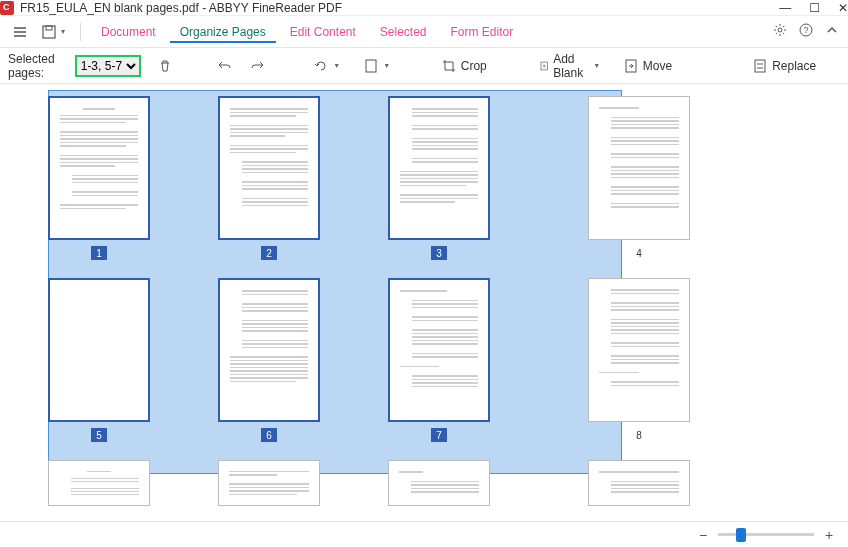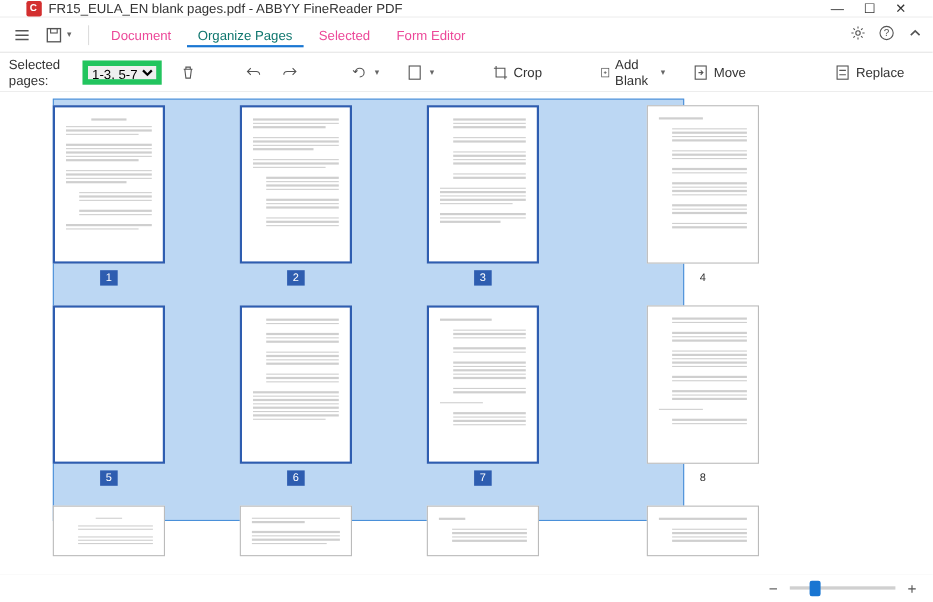--- a/index.html
+++ b/index.html
@@ -1,38 +1,38 @@
 <!DOCTYPE html>
 <html><head>
 <meta charset="utf-8">
 <style>
   * { box-sizing: border-box; margin: 0; padding: 0; }
   body { font-family: 'Segoe UI', Tahoma, sans-serif; font-size: 12px; color: #333; background: #fff; width: 848px; height: 547px; overflow: hidden; display: flex; flex-direction: column; }
   
-  .titlebar { display: flex; align-items: center; height: 16px; padding: 0 24px; border-bottom: 1px solid #eee; }
+  .titlebar { display: flex; align-items: center; height: 16px; padding: 0 0; border-bottom: 1px solid #eee; }
   .titlebar .app-icon { width: 14px; height: 14px; background: #d32f2f; border-radius: 2px; margin-right: 6px; flex-shrink: 0; position: relative; }
   .titlebar .app-icon::after { content: "C"; color: #fff; font-size: 9px; font-weight: bold; position: absolute; left: 3px; top: 1px; }
   .titlebar .title { font-size: 12px; flex: 1; }
   .titlebar .win-controls { display: flex; gap: 18px; }
   .titlebar .win-controls span { font-size: 12px; cursor: pointer; }
   
   .menubar { display: flex; align-items: center; height: 32px; padding: 0 8px; border-bottom: 1px solid #e5e5e5; gap: 4px; }
   .hamburger, .save-drop { display: flex; align-items: center; justify-content: center; width: 24px; height: 24px; cursor: pointer; }
   .hamburger svg, .save-drop svg { stroke: #555; }
   .save-drop { width: 34px; gap: 2px; }
   .divider-v { width: 1px; height: 18px; background: #ddd; margin: 0 6px; }
   .menu-item { padding: 4px 10px; font-size: 12px; cursor: pointer; color: #ec4899; }
   .menu-item.active { color: #0f766e; border-bottom: 2px solid #1976d2; padding-bottom: 2px; }
   .spacer { flex: 1; }
   .right-icons { display: flex; gap: 10px; align-items: center; }
   .right-icons span { cursor: pointer; color: #555; }
   
   .toolbar { display: flex; align-items: center; height: 36px; padding: 0 8px; border-bottom: 1px solid #e5e5e5; gap: 16px; font-size: 12px; }
   .toolbar .label { margin-right: 4px; }
-  .toolbar select { height: 22px; width: 90px; font-size: 12px; border: 5px solid #22c55e; }
+  .toolbar select { height: 22px; width: 90px; font-size: 12px; border: 2px solid #22c55e; }
   .tool-icn { width: 20px; height: 20px; display: flex; align-items: center; justify-content: center; cursor: pointer; }
   .tool-item { display: flex; align-items: center; gap: 4px; padding: 2px 4px; cursor: pointer; }
   .tool-item span.txt { font-size: 12px; }
   .drop-arrow { font-size: 8px; color: #666; margin-left: 2px; }
   
   .workspace { flex: 1; background: #fff; overflow: auto; position: relative; }
   .selection-box { position: absolute; left: 48px; top: 6px; width: 574px; height: 384px; background: #bcd7f3; border: 1px solid #4a90d9; }
   .pages-grid { position: relative; padding: 12px 48px 20px 48px; }
   .row { display: flex; gap: 68px; margin-bottom: 18px; }
   .page-wrap { display: flex; flex-direction: column; align-items: center; gap: 6px; position: relative; z-index: 2; }
@@ -84,20 +84,21 @@
   <div class="save-drop">
     <svg viewBox="0 0 16 16">
         <rect x="2" y="2" width="12" height="12" fill="none" stroke="#555" stroke-width="1.2"></rect>
         <rect x="5" y="2" width="6" height="4" fill="none" stroke="#555" stroke-width="1"></rect>
       </svg>
     <span class="drop-arrow">▾</span>
   </div>
   <div class="divider-v"></div>
   <div class="menu-item">Document</div>
   <div class="menu-item active">Organize Pages</div>
+  <div class="menu-item">Edit Content</div>
   <div class="menu-item">Selected</div>
   <div class="menu-item">Form Editor</div>
   <div class="spacer"></div>
   <div class="right-icons">
     <span>
       <svg viewBox="0 0 16 16">
           <circle cx="8" cy="8" r="2" fill="none" stroke="#555"></circle>
           <path d="M8 2v2M8 12v2M2 8h2M12 8h2M3.8 3.8l1.4 1.4M10.8 10.8l1.4 1.4M3.8 12.2l1.4-1.4M10.8 5.2l1.4-1.4" stroke="#555"></path>
         </svg>
     </span>

